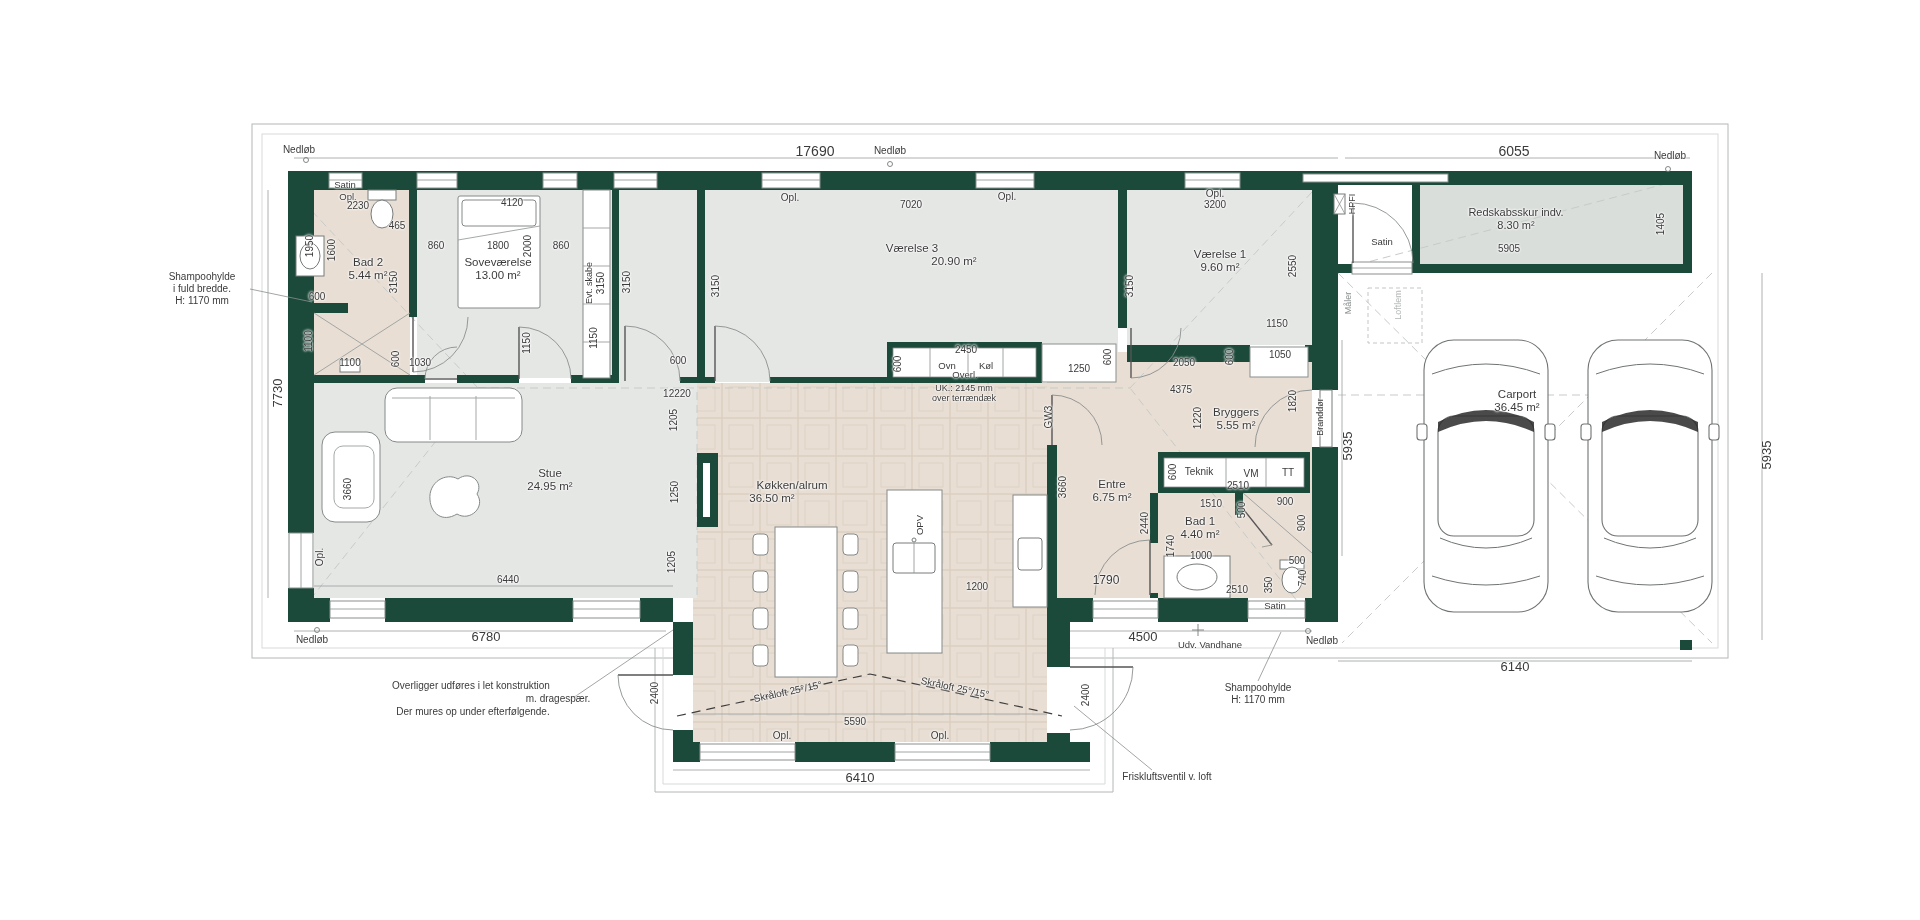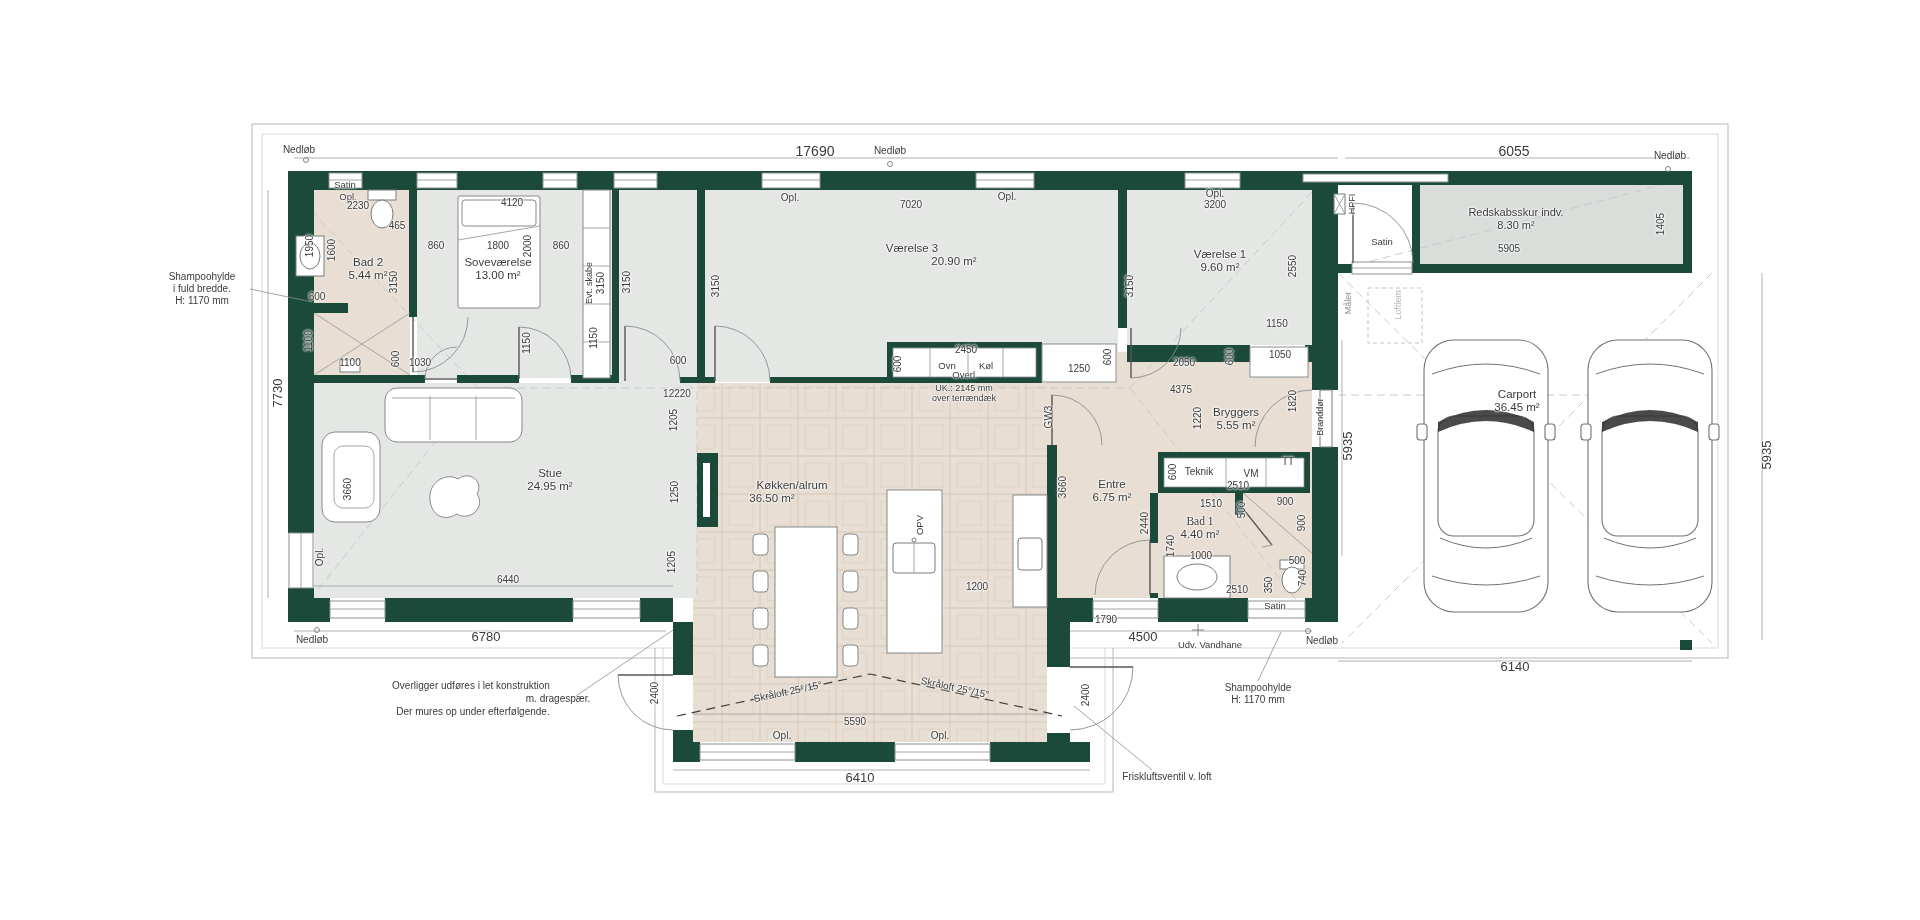--- a/index.html
+++ b/index.html
@@ -467,36 +467,36 @@
       <span class="lbl" style="left: 1145px; top: 523px; font-size: 10px; transform: translate(-50%, -50%) rotate(-90deg);">2440</span>
       <span class="lbl" style="left: 1181px; top: 390px; font-size: 10px;">4375</span>
       <span class="lbl" style="left: 1198px; top: 418px; font-size: 10px; transform: translate(-50%, -50%) rotate(-90deg);">1220</span>
       <span class="lbl" style="left: 1236px; top: 413px; font-size: 11.5px;">Bryggers</span>
       <span class="lbl" style="left: 1236px; top: 426px; font-size: 11.5px;">5.55 m²</span>
       <span class="lbl" style="left: 1293px; top: 401px; font-size: 10px; transform: translate(-50%, -50%) rotate(-90deg);">1820</span>
       <span class="lbl" style="left: 1320px; top: 417px; font-size: 9px; transform: translate(-50%, -50%) rotate(-90deg);">Branddør</span>
       <span class="lbl" style="left: 1347px; top: 446px; font-size: 13px; transform: translate(-50%, -50%) rotate(-90deg);">5935</span>
       <span class="lbl" style="left: 1199px; top: 472px; font-size: 10px;">Teknik</span>
       <span class="lbl" style="left: 1251px; top: 474px; font-size: 10px;">VM</span>
-      <span class="lbl" style="left: 1288px; top: 462px; font-size: 10px;">TT</span>
+      <span class="lbl" style="left: 1288px; top: 473px; font-size: 10px;">TT</span>
       <span class="lbl" style="left: 1173px; top: 472px; font-size: 10px; transform: translate(-50%, -50%) rotate(-90deg);">600</span>
       <span class="lbl" style="left: 1238px; top: 486px; font-size: 10px;">2510</span>
       <span class="lbl" style="left: 1211px; top: 504px; font-size: 10px;">1510</span>
       <span class="lbl" style="left: 1242px; top: 510px; font-size: 10px; transform: translate(-50%, -50%) rotate(-90deg);">500</span>
       <span class="lbl" style="left: 1285px; top: 502px; font-size: 10px;">900</span>
       <span class="lbl" style="left: 1302px; top: 523px; font-size: 10px; transform: translate(-50%, -50%) rotate(-90deg);">900</span>
-      <span class="lbl" style="left: 1200px; top: 522px; font-size: 11.5px; font-family: Liberation Serif, serif;">Bad 1</span>
+      <span class="lbl" style="left: 1200px; top: 522px; font-size: 11.5px;">Bad 1</span>
       <span class="lbl" style="left: 1200px; top: 535px; font-size: 11.5px;">4.40 m²</span>
       <span class="lbl" style="left: 1171px; top: 546px; font-size: 10px; transform: translate(-50%, -50%) rotate(-90deg);">1740</span>
       <span class="lbl" style="left: 1201px; top: 556px; font-size: 10px;">1000</span>
       <span class="lbl" style="left: 1297px; top: 561px; font-size: 10px;">500</span>
       <span class="lbl" style="left: 1303px; top: 578px; font-size: 10px; transform: translate(-50%, -50%) rotate(-90deg);">740</span>
       <span class="lbl" style="left: 1269px; top: 585px; font-size: 10px; transform: translate(-50%, -50%) rotate(-90deg);">350</span>
       <span class="lbl" style="left: 1237px; top: 590px; font-size: 10px;">2510</span>
-      <span class="lbl" style="left: 1106px; top: 620px; font-size: 10px;">1790</span>
+      <span class="lbl" style="left: 1106px; top: 580px; font-size: 12px;">1790</span>
       <span class="lbl" style="left: 1143px; top: 636px; font-size: 13px;">4500</span>
       <span class="lbl" style="left: 1210px; top: 645px; font-size: 9.5px;">Udv. Vandhane</span>
       <span class="lbl" style="left: 1275px; top: 606px; font-size: 9.5px;">Satin</span>
       <span class="lbl" style="left: 1322px; top: 641px; font-size: 10px;">Nedløb</span>
       <span class="lbl" style="left: 655px; top: 693px; font-size: 10px; transform: translate(-50%, -50%) rotate(-90deg);">2400</span>
       <span class="lbl" style="left: 1086px; top: 695px; font-size: 10px; transform: translate(-50%, -50%) rotate(-90deg);">2400</span>
       <span class="lbl" style="left: 788px; top: 692px; font-size: 10px; transform: translate(-50%, -50%) rotate(-12deg);">Skråloft 25°/15°</span>
       <span class="lbl" style="left: 955px; top: 688px; font-size: 10px; transform: translate(-50%, -50%) rotate(12deg);">Skråloft 25°/15°</span>
       <span class="lbl" style="left: 855px; top: 722px; font-size: 10px;">5590</span>
       <span class="lbl" style="left: 782px; top: 736px; font-size: 10px;">Opl.</span>

